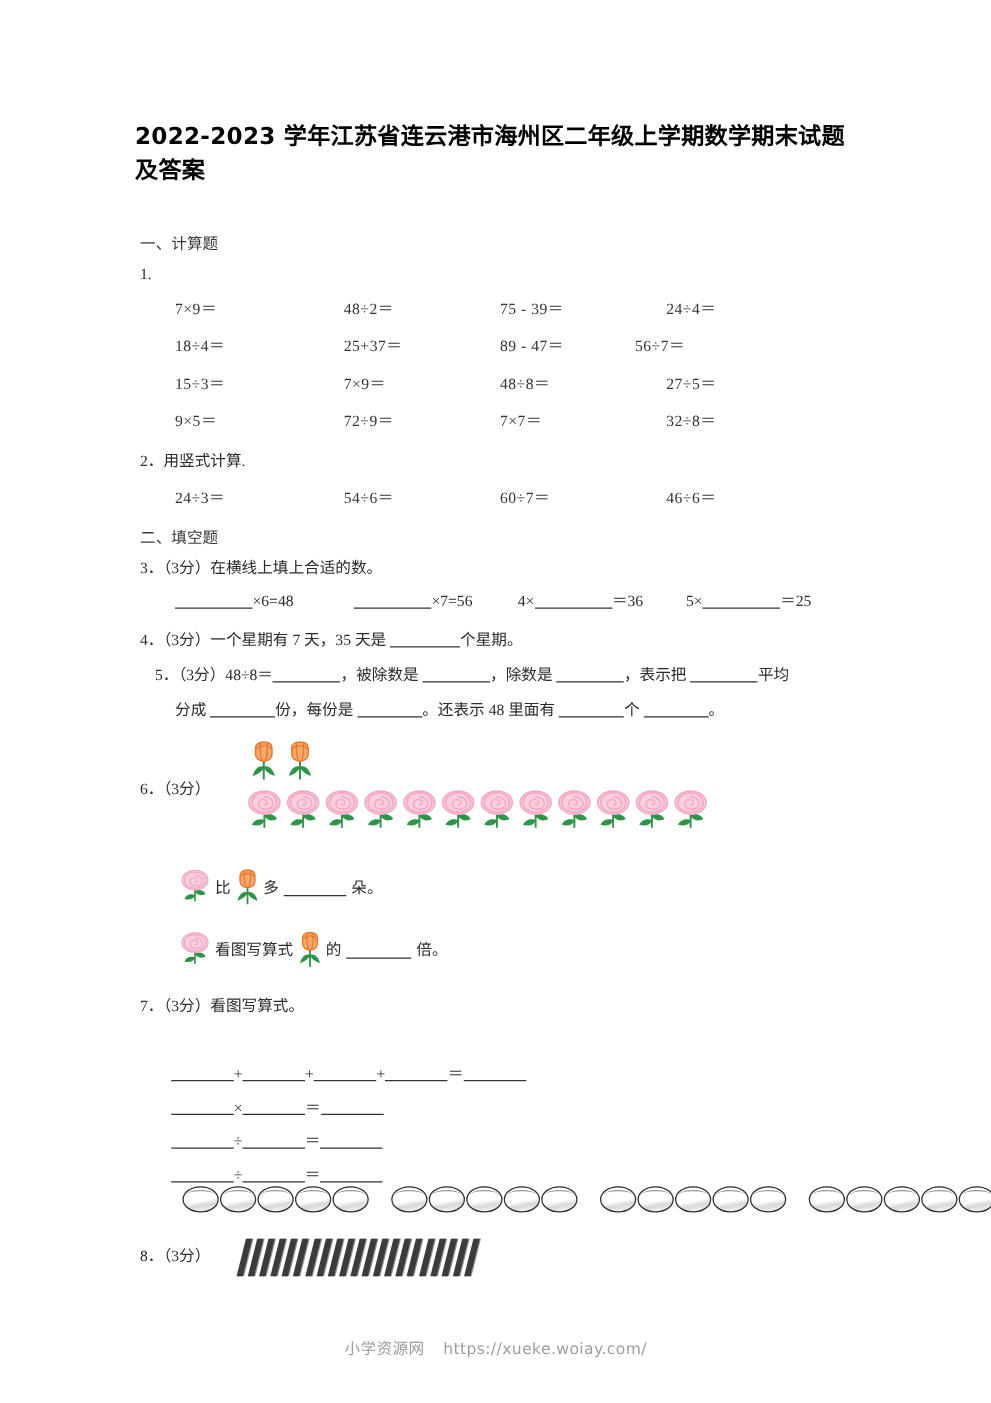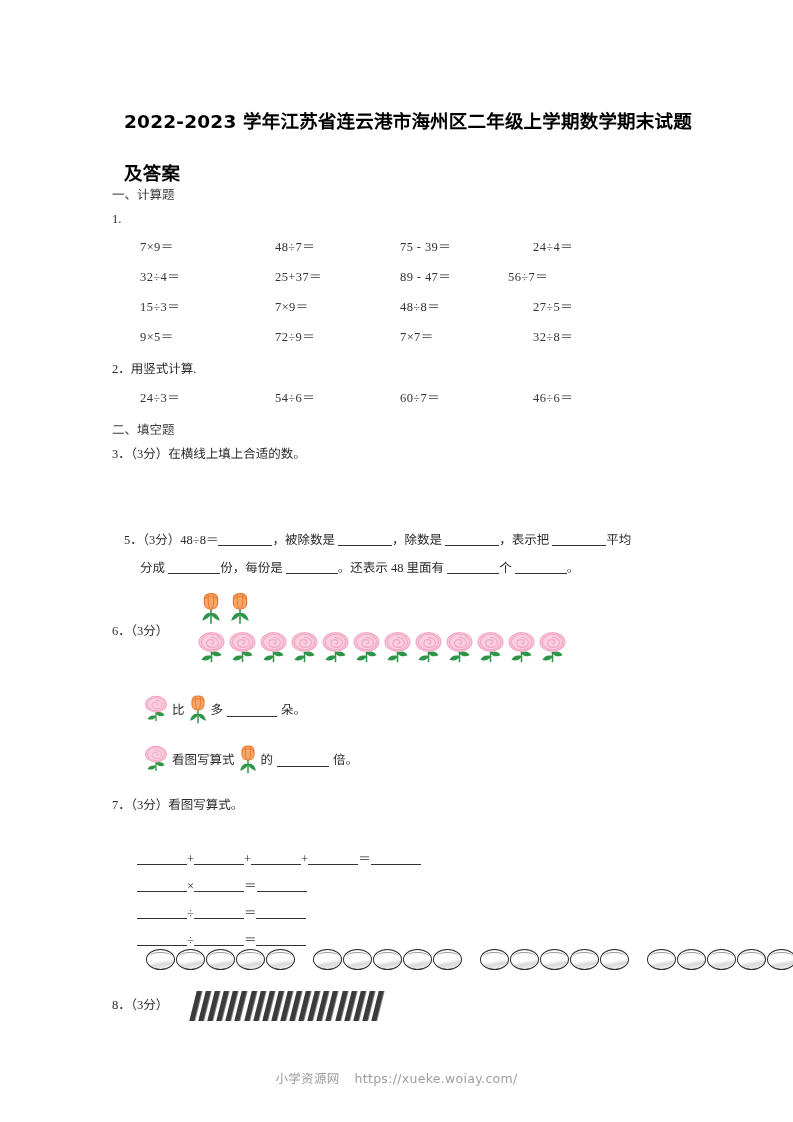--- a/index.html
+++ b/index.html
@@ -19,27 +19,27 @@
   .page {
     position: absolute;
     left: 0; top: 0;
     width: 793px;
     height: 1122px;
   }
 
   
   .doc-title {
     position: absolute;
-    left: 124px;
+    left: 108px;
     top: 96px;
     width: 580px;
     font-family: "DejaVu Sans", "Liberation Sans", sans-serif;
     font-weight: bold;
     font-size: 18.5px;
-    line-height: 52px;
+    line-height: 27px;
     color: #000;
     letter-spacing: 0.2px;
   }
 
   
   .sec-head {
     position: absolute;
     font-size: 12.5px;
     color: #3a3a3a;
     white-space: nowrap;
@@ -143,25 +143,25 @@
 
 <div class="page">
 
   <div class="doc-title">2022-2023 学年江苏省连云港市海州区二年级上学期数学期末试题及答案</div>
 
   <div class="sec-head" style="left:112px; top:184px;">一、计算题</div>
 
   <div class="q-line" style="left:112px; top:210px;">1.</div>
 
   <div class="calc-cell" style="left:140px; top:236px;">7×9＝</div>
-  <div class="calc-cell" style="left:275px; top:236px;">48÷7＝</div>
+  <div class="calc-cell" style="left:275px; top:236px;">48÷2＝</div>
   <div class="calc-cell" style="left:400px; top:236px;">75 - 39＝</div>
   <div class="calc-cell" style="left:533px; top:236px;">24÷4＝</div>
 
-  <div class="calc-cell" style="left:140px; top:266px;">32÷4＝</div>
+  <div class="calc-cell" style="left:140px; top:266px;">18÷4＝</div>
   <div class="calc-cell" style="left:275px; top:266px;text-align:center;">25+37＝</div>
   <div class="calc-cell" style="left:400px; top:266px;">89 - 47＝</div>
   <div class="calc-cell" style="left:508px; top:266px;">56÷7＝</div>
 
   <div class="calc-cell" style="left:140px; top:296px;">15÷3＝</div>
   <div class="calc-cell" style="left:275px; top:296px;">7×9＝</div>
   <div class="calc-cell" style="left:400px; top:296px;">48÷8＝</div>
   <div class="calc-cell" style="left:533px; top:296px;">27÷5＝</div>
 
   <div class="calc-cell" style="left:140px; top:326px;">9×5＝</div>
@@ -175,21 +175,34 @@
   <div class="calc-cell" style="left:140px; top:387px;">24÷3＝</div>
   <div class="calc-cell" style="left:275px; top:387px;">54÷6＝</div>
   <div class="calc-cell" style="left:400px; top:387px;">60÷7＝</div>
   <div class="calc-cell" style="left:533px; top:387px;">46÷6＝</div>
 
   <div class="sec-head" style="left:112px; top:419px;">二、填空题</div>
 
   <div class="q-line" style="left:112px; top:445px;">
     <span>3．</span><span>（3分）</span><span>在横线上填上合适的数。</span>
   </div>
-
+  <div class="q-line" style="left:140px; top:472px;">
+    <span class="blank" style="width:62px;"></span><span>×6=48</span>
+    <span style="display:inline-block;width:42px;"></span>
+    <span class="blank" style="width:62px;"></span><span>×7=56</span>
+    <span style="display:inline-block;width:30px;"></span>
+    <span>4×</span><span class="blank" style="width:62px;"></span><span>＝36</span>
+    <span style="display:inline-block;width:28px;"></span>
+    <span>5×</span><span class="blank" style="width:62px;"></span><span>＝25</span>
+  </div>
+
+  <div class="q-line" style="left:112px; top:503px;">
+    <span>4．</span><span>（3分）</span><span>一个星期有 7 天，35 天是</span>
+    <span class="blank" style="width:56px;"></span><span>个星期。</span>
+  </div>
 
   <div class="q-line" style="left:112px; top:531px;margin-left:12px;">
     <span>5．</span><span>（3分）</span><span>48÷8＝</span><span class="blank" style="width:54px;"></span><span>，被除数是</span>
     <span class="blank" style="width:54px;"></span><span>，除数是</span>
     <span class="blank" style="width:54px;"></span><span>，表示把</span>
     <span class="blank" style="width:54px;"></span><span>平均</span>
   </div>
   <div class="q-line" style="left:140px; top:559px;">
     <span>分成</span>
     <span class="blank" style="width:52px;"></span><span>份，每份是</span>

